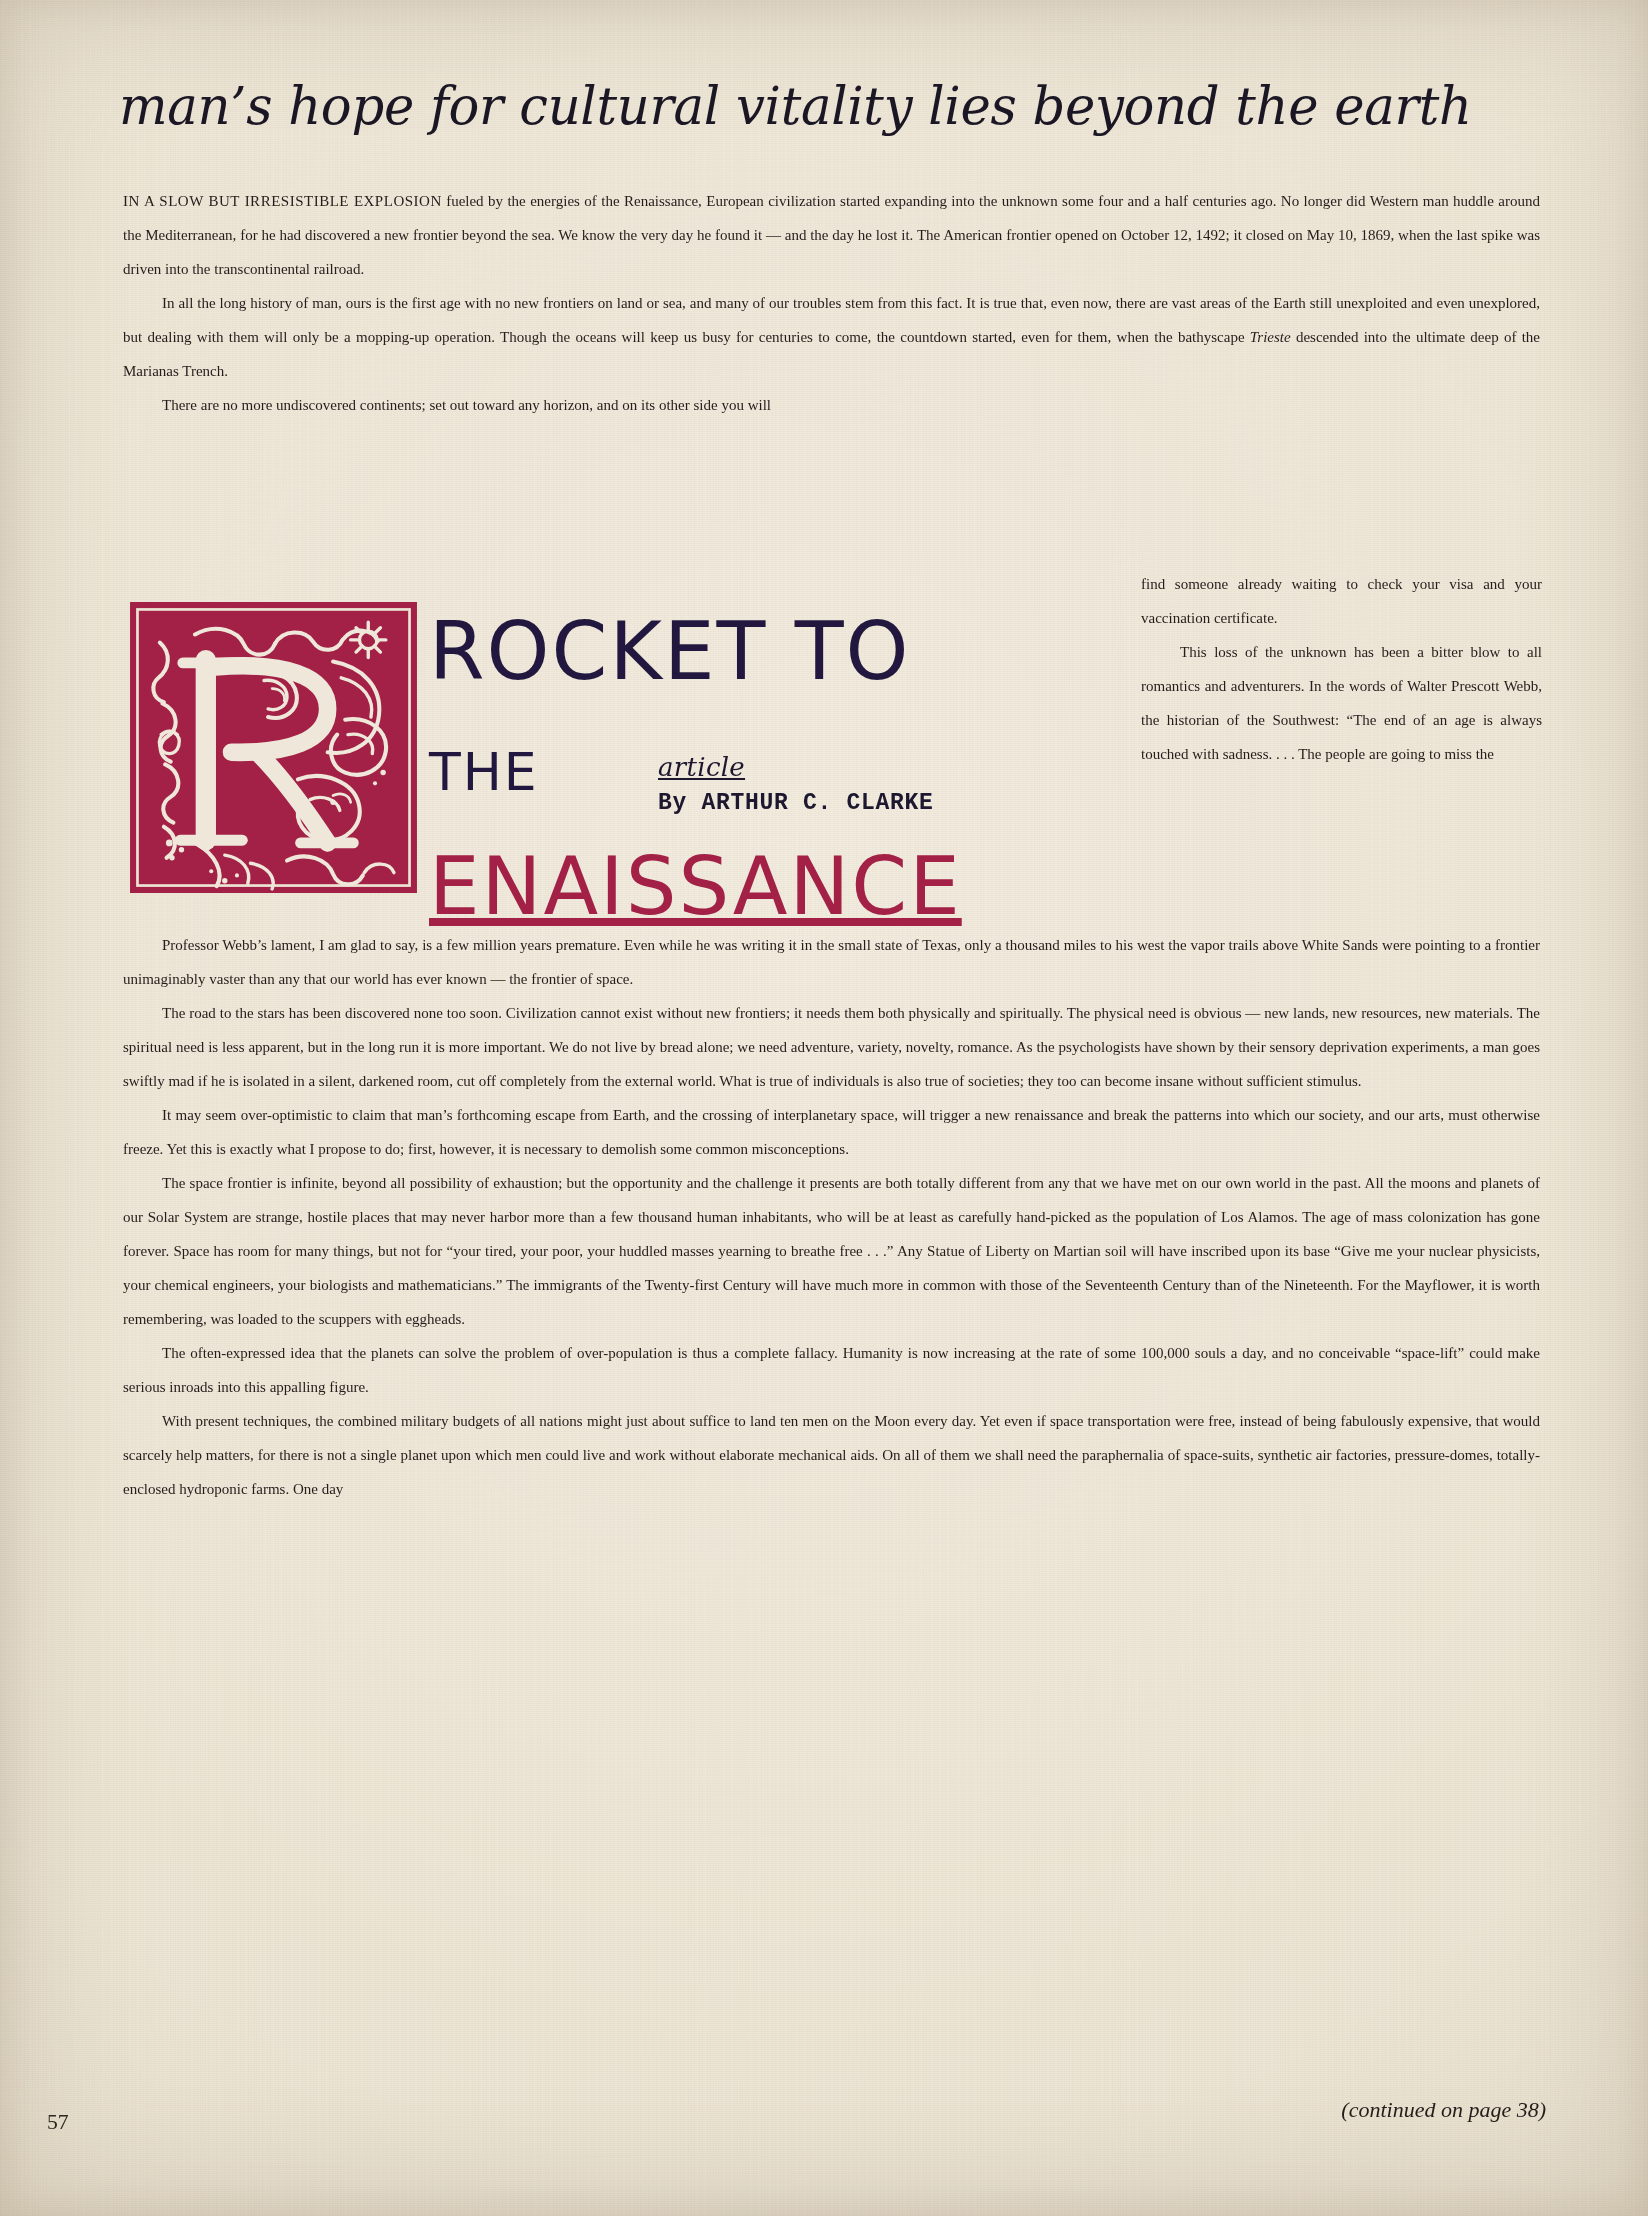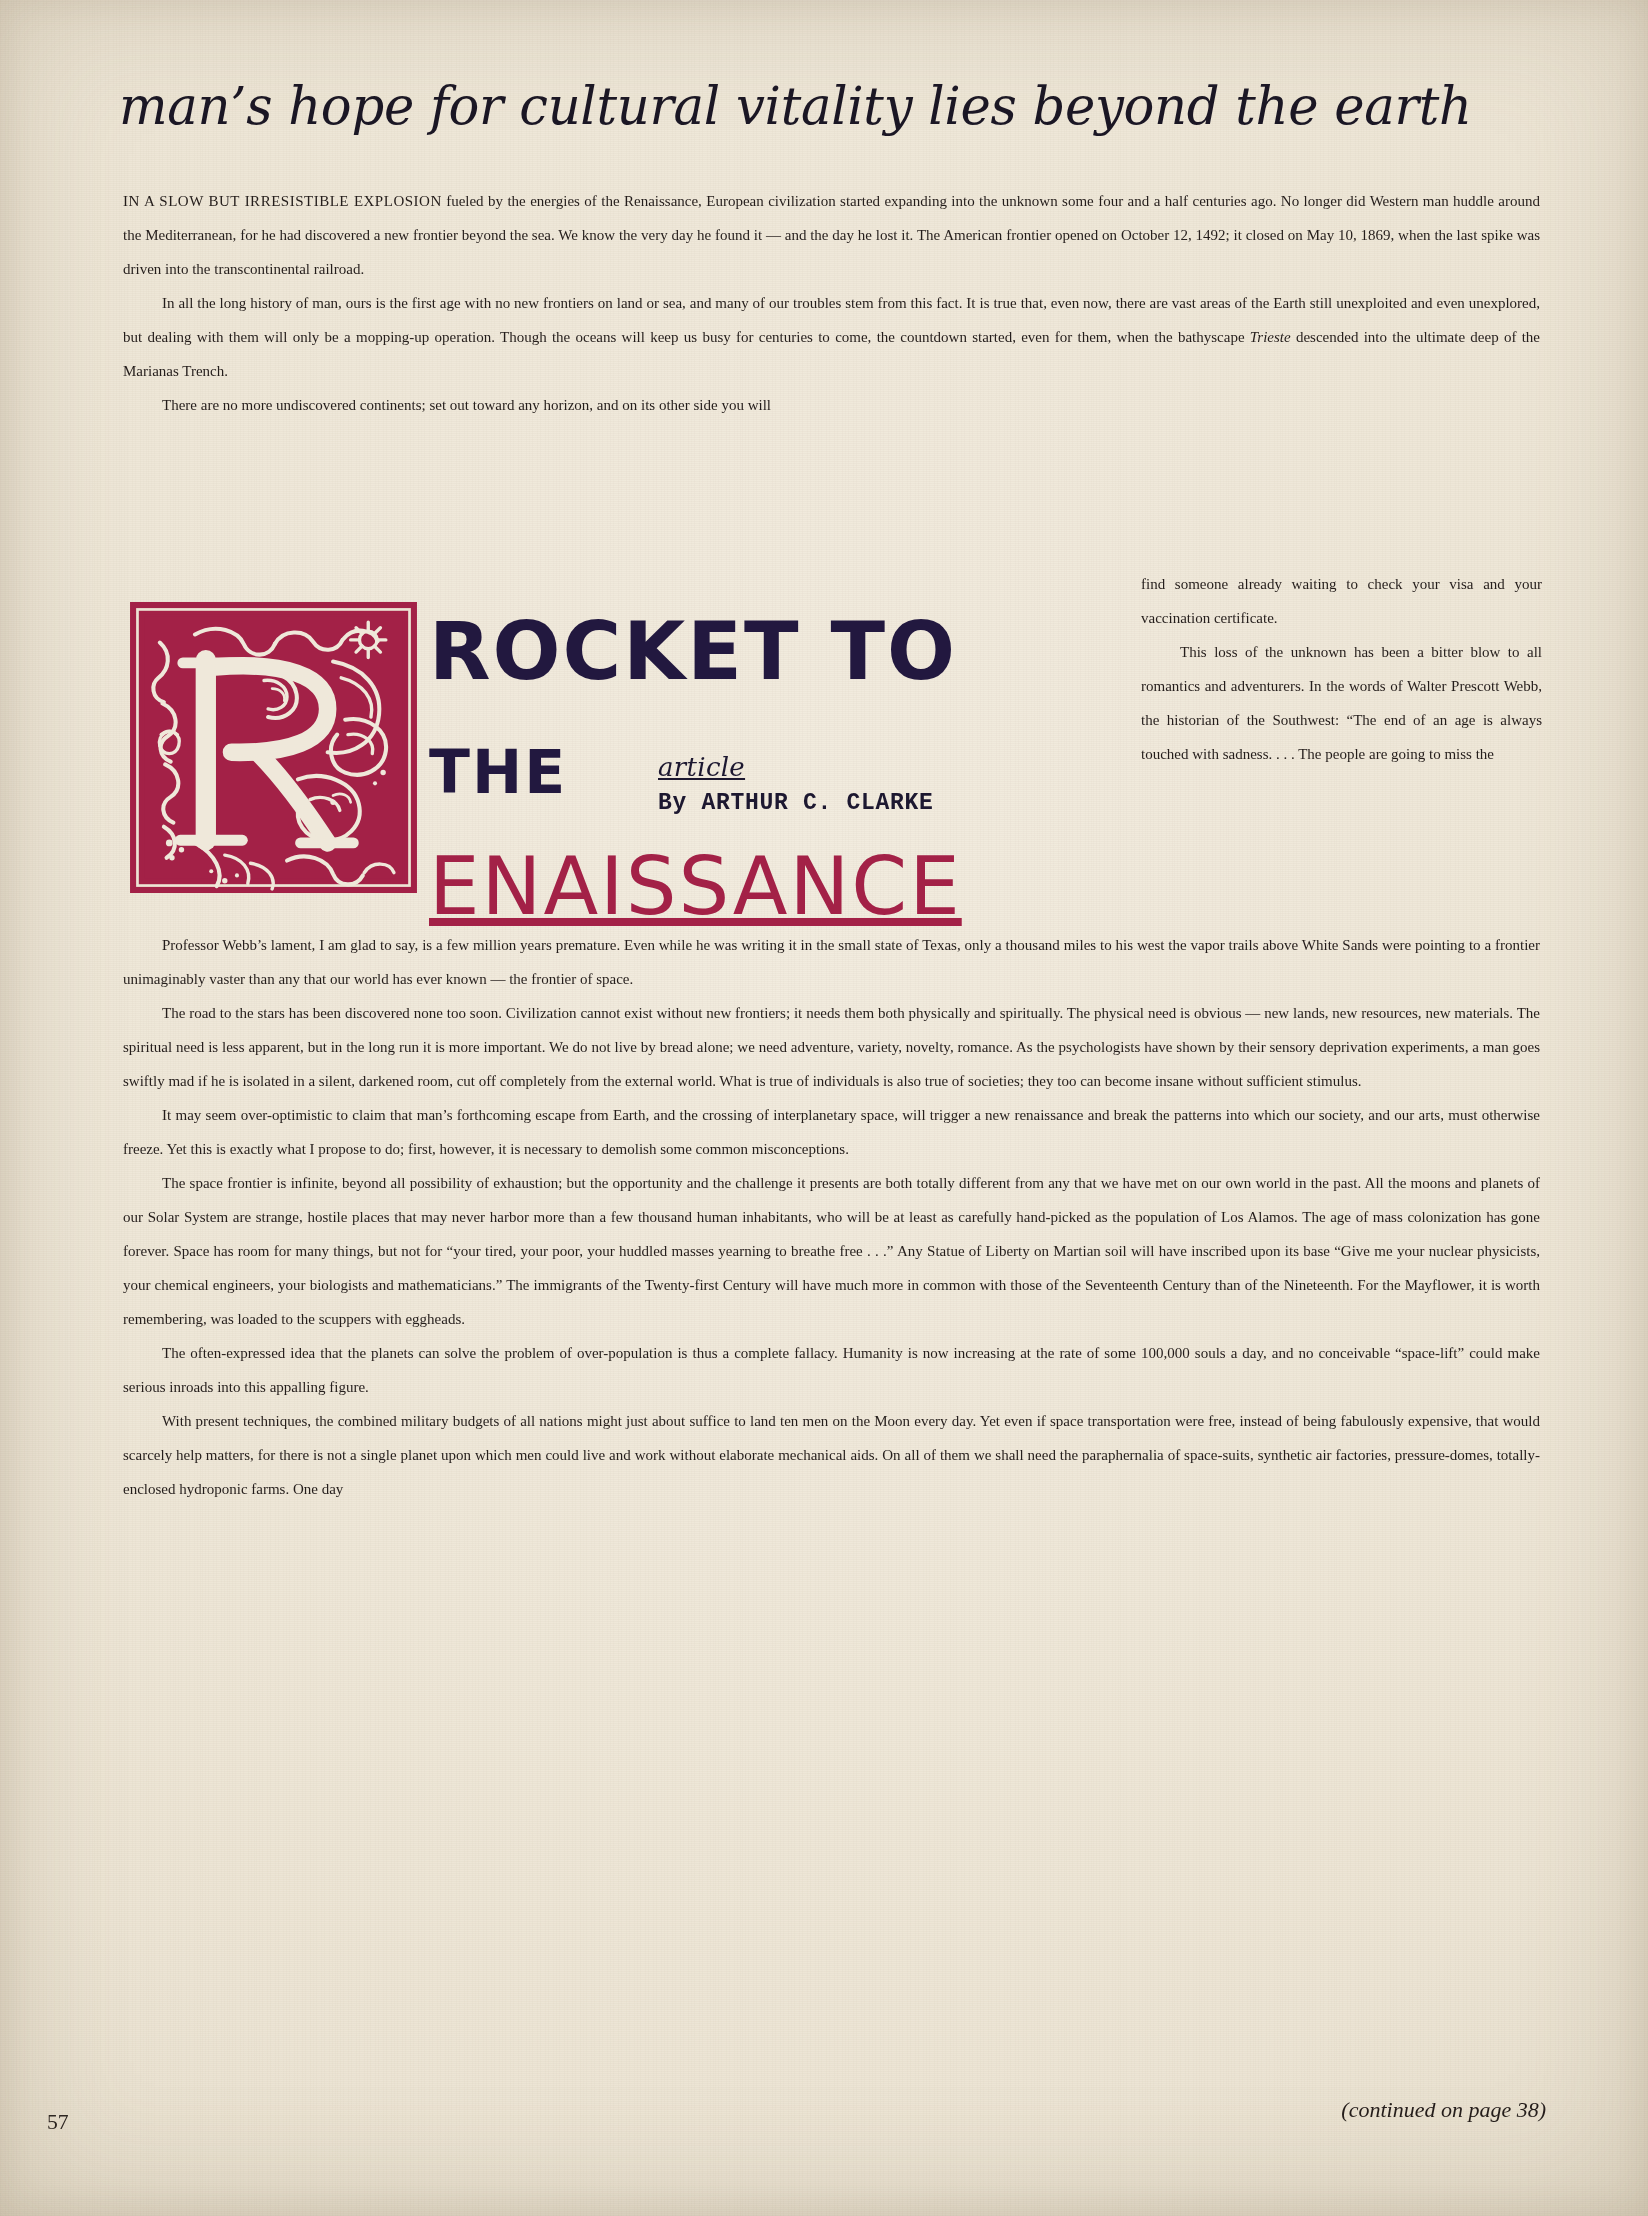--- a/index.html
+++ b/index.html
@@ -80,32 +80,32 @@
 
   .initial{
     position:absolute; left:7.4px; top:0;
     width:287px; height:291px;
   }
   .initial svg{ display:block; width:100%; height:100%; }
 
   .t-line1{
     position:absolute; left:306px; top:9.5px;
     font-family:"DejaVu Sans", sans-serif;
-    font-weight:700;
+    font-weight:400;
     font-size:80px;
     line-height:80px;
     letter-spacing:2px;
     color:#22183f;
     white-space:nowrap;
   }
   .t-line2{
     position:absolute; left:306px; top:130px;
     font-family:"DejaVu Sans", sans-serif;
-    font-weight:700;
-    font-size:60px;
+    font-weight:400;
+    font-size:52px;
     line-height:80px;
     letter-spacing:2px;
     color:#22183f;
     white-space:nowrap;
   }
   .t-line3{
     position:absolute; left:306px; top:245px;
     font-family:"DejaVu Sans", sans-serif;
     font-weight:400;
     font-size:80px;

